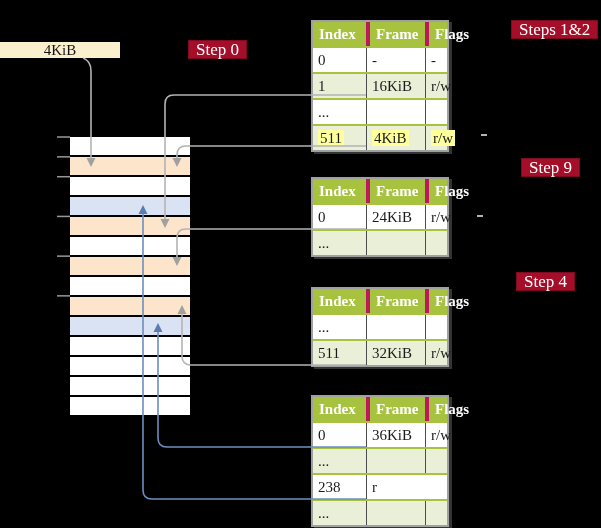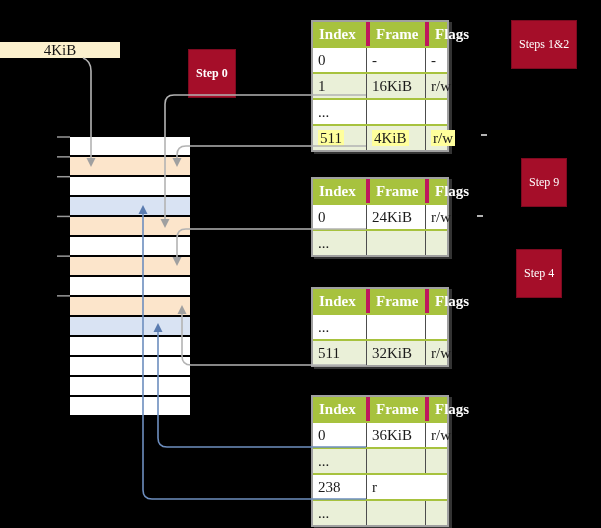--- a/index.html
+++ b/index.html
@@ -18,27 +18,27 @@
     background:var(--cream-box,#fbf0cd);
     color:#141414;font-size:15px;line-height:16px;text-align:center;
   }
 
   
   .badge{
     position:absolute;
     background:var(--badge-bg,#a50e29);
     border:1px solid var(--badge-border,#7d0a20);
     color:var(--badge-text,#fff);
-    font-size:12px;line-height:15px;padding:16px 7px;
+    font-size:17px;line-height:15px;padding:1px 7px;
     white-space:nowrap;
   }
-  #badge-step0{left:188px;top:49px;font-weight:bold;}
+  #badge-step0{left:188px;top:40px;}
   #badge-steps12{left:511px;top:20px;}
   #badge-step3{left:521px;top:158px;}
-  #badge-step4{left:516px;top:249px;}
+  #badge-step4{left:516px;top:272px;}
 
   
   .strip{
     position:absolute;left:70px;top:137px;width:120px;height:278px;
     display:flex;flex-direction:column;
   }
   .strip .mrow{flex:1;border-bottom:2px solid var(--strip-sep,#000);}
   .strip .mrow:last-child{border-bottom:none;}
   .row-white{background:var(--strip-white,#fff);}
   .row-peach{background:var(--strip-peach,#fce5cb);}

